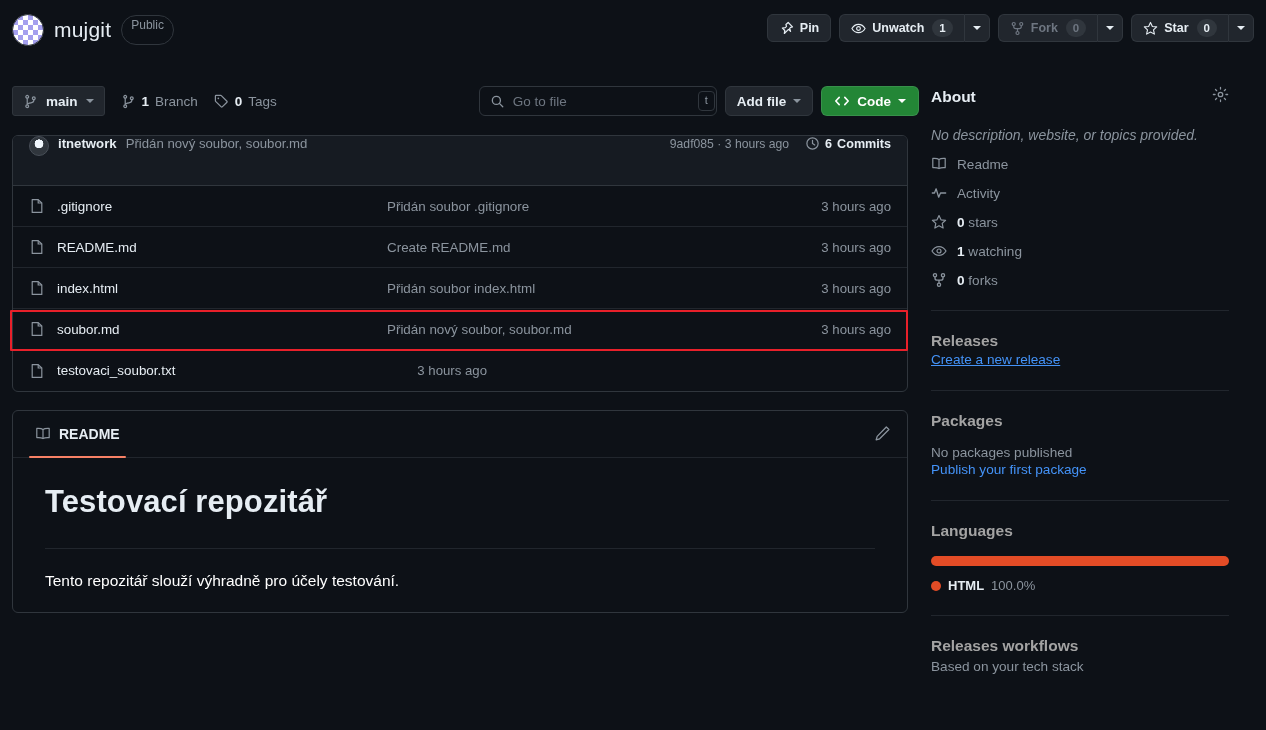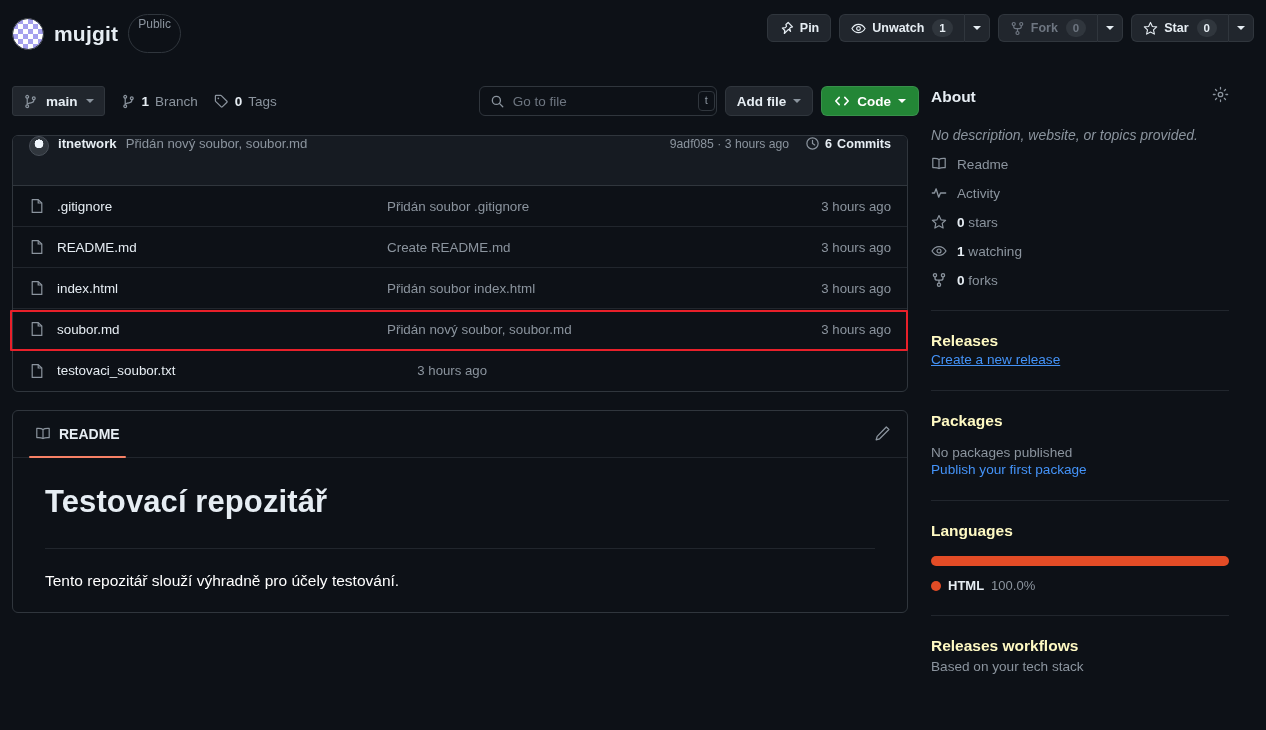--- a/index.html
+++ b/index.html
@@ -24,26 +24,26 @@
     width: 32px; height: 32px; border-radius: 50%;
     background-color: #ffffff;
     background-image:
       linear-gradient(45deg, #a5a0ee 25%, transparent 25%, transparent 75%, #a5a0ee 75%),
       linear-gradient(45deg, #a5a0ee 25%, transparent 25%, transparent 75%, #a5a0ee 75%);
     background-size: 10px 10px;
     background-position: 0 0, 5px 5px;
     border: 1px solid #30363d;
   }
   .repo-name {
-    font-size: 21px; font-weight: bold; color: #e6edf3; letter-spacing: .2px;
+    font-size: 21px; font-weight: normal; color: #e6edf3; letter-spacing: .2px;
   }
   .visibility-badge {
     font-size: 12px; color: #8b949e;
     border: 1px solid #30363d; border-radius: 2em;
-    padding: 2px 9px 21px; line-height: 1.2;
+    padding: 2px 9px 11px; line-height: 1.2;
   }
 
   .header-actions {
     position: absolute; right: 12px; top: 14px;
     display: flex; align-items: stretch; gap: 8px; height: 28px;
   }
   .btn {
     display: flex; align-items: center; gap: 6px;
     background: #21262d; border: 1px solid #30363d; border-radius: 6px;
     color: #e6edf3; font-size: 12.5px; font-weight: 600;
@@ -188,21 +188,21 @@
     margin-bottom: 0;
   }
   .side-head .gear { margin-left: auto; cursor: pointer; }
   .side-desc { font-style: italic; color: #8b949e; font-size: 14px; margin-top: 20px; }
   .side-link {
     display: flex; align-items: center; gap: 10px;
     font-size: 13.6px; color: #8b949e; margin-top: 13px; cursor: pointer;
   }
   .side-link b { color: #e6edf3; font-weight: 600; }
   .divider { height: 1px; background: #21262d; margin: 22px 0 0; }
-  .side-section-title { font-size: 15.5px; font-weight: 600; color: #fef9c3; margin-top: 21px; }
+  .side-section-title { font-size: 15.5px; font-weight: 600; color: #a3a3a3; margin-top: 21px; }
   .side-muted { font-size: 13.6px; color: #8b949e; margin-top: 15px; }
   .side-a { font-size: 13.6px; color: #4493f8; margin-top: 2px; display: inline-block; cursor: pointer; }
   .side-a.underline { text-decoration: underline; }
   .lang-bar { height: 10px; border-radius: 6px; overflow: hidden; display: flex; margin-top: 16px; }
   .lang-seg { height: 100%; }
   .lang-legend { display: flex; align-items: center; gap: 7px; margin-top: 12px; font-size: 13px; cursor: pointer; }
   .lang-dot { width: 10px; height: 10px; border-radius: 50%; display: inline-block; }
   .lang-name { color: #e6edf3; font-weight: 600; }
   .lang-pct { color: #8b949e; }
   .wf-sub { font-size: 13.6px; color: #8b949e; margin-top: 4px; }

